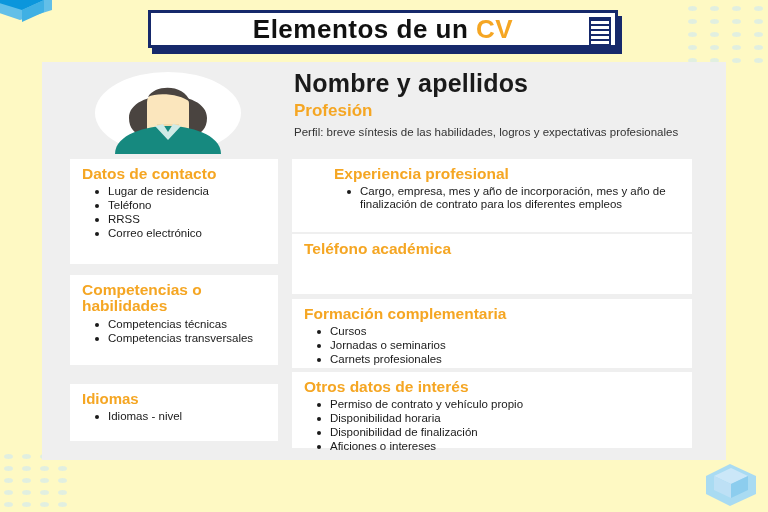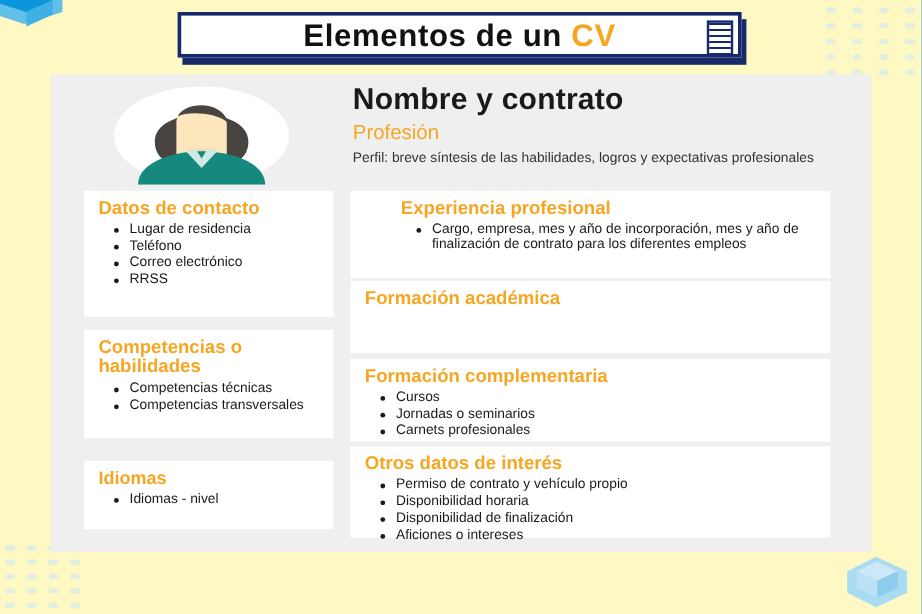--- a/index.html
+++ b/index.html
@@ -137,21 +137,21 @@
   }
   .name {
     font-size: 25px;
     font-weight: bold;
     color: #1a1a1a;
     letter-spacing: .2px;
     line-height: 1.1;
   }
   .profession {
     font-size: 17px;
-    font-weight: normal;
+    font-weight: bold;
     color: #f5a623;
     margin-top: 4px;
     line-height: 1.1;
   }
   .profile-text {
     font-size: 11.5px;
     color: #333333;
     margin-top: 5px;
     line-height: 1.25;
   }
@@ -288,33 +288,33 @@
         <ellipse cx="73" cy="41" rx="73" ry="41" fill="#ffffff"></ellipse>
         <path d="M34 46 C34 16, 112 16, 112 46 C112 58, 104 64, 96 62 L50 62 C42 64, 34 58, 34 46 Z" fill="#4a4440"></path>
         <path d="M52 30 C52 14, 94 14, 94 32 L94 56 C94 66, 52 66, 52 56 Z" fill="#fbe6bd"></path>
         <path d="M53 25 C60 12, 90 12, 95 30 C86 22, 62 20, 53 25 Z" fill="#4a4440"></path>
         <rect x="62" y="52" width="22" height="16" fill="#f2d9ab"></rect>
         <path d="M20 82 C20 62, 52 54, 73 54 C94 54, 126 62, 126 82 Z" fill="#16897f"></path>
         <path d="M60 54 L73 68 L86 54 L78 52 L73 60 L68 52 Z" fill="#cfeae6"></path>
       </svg>
 
       <div class="name-block">
-        <div class="name">Nombre y contrato</div>
+        <div class="name">Nombre y apellidos</div>
         <div class="profession">Profesión</div>
         <div class="profile-text">Perfil: breve síntesis de las habilidades, logros y expectativas profesionales</div>
       </div>
     </div>
 
     <div class="card card-contacto">
       <div class="card-title">Datos de contacto</div>
       <ul>
         <li>Lugar de residencia</li>
         <li>Teléfono</li>
+        <li>RRSS</li>
         <li>Correo electrónico</li>
-        <li>RRSS</li>
       </ul>
     </div>
 
     <div class="card card-compe">
       <div class="card-title">Competencias o habilidades</div>
       <ul>
         <li>Competencias técnicas</li>
         <li>Competencias transversales</li>
       </ul>
     </div>
@@ -327,21 +327,21 @@
     </div>
 
     <div class="card card-exp">
       <div class="card-title">Experiencia profesional</div>
       <ul>
         <li>Cargo, empresa, mes y año de incorporación, mes y año de finalización de contrato para los diferentes empleos</li>
       </ul>
     </div>
 
     <div class="card card-form">
-      <div class="card-title">Formación académica</div>
+      <div class="card-title">Teléfono académica</div>
     </div>
 
     <div class="card card-formcomp">
       <div class="card-title">Formación complementaria</div>
       <ul>
         <li>Cursos</li>
         <li>Jornadas o seminarios</li>
         <li>Carnets profesionales</li>
       </ul>
     </div>

